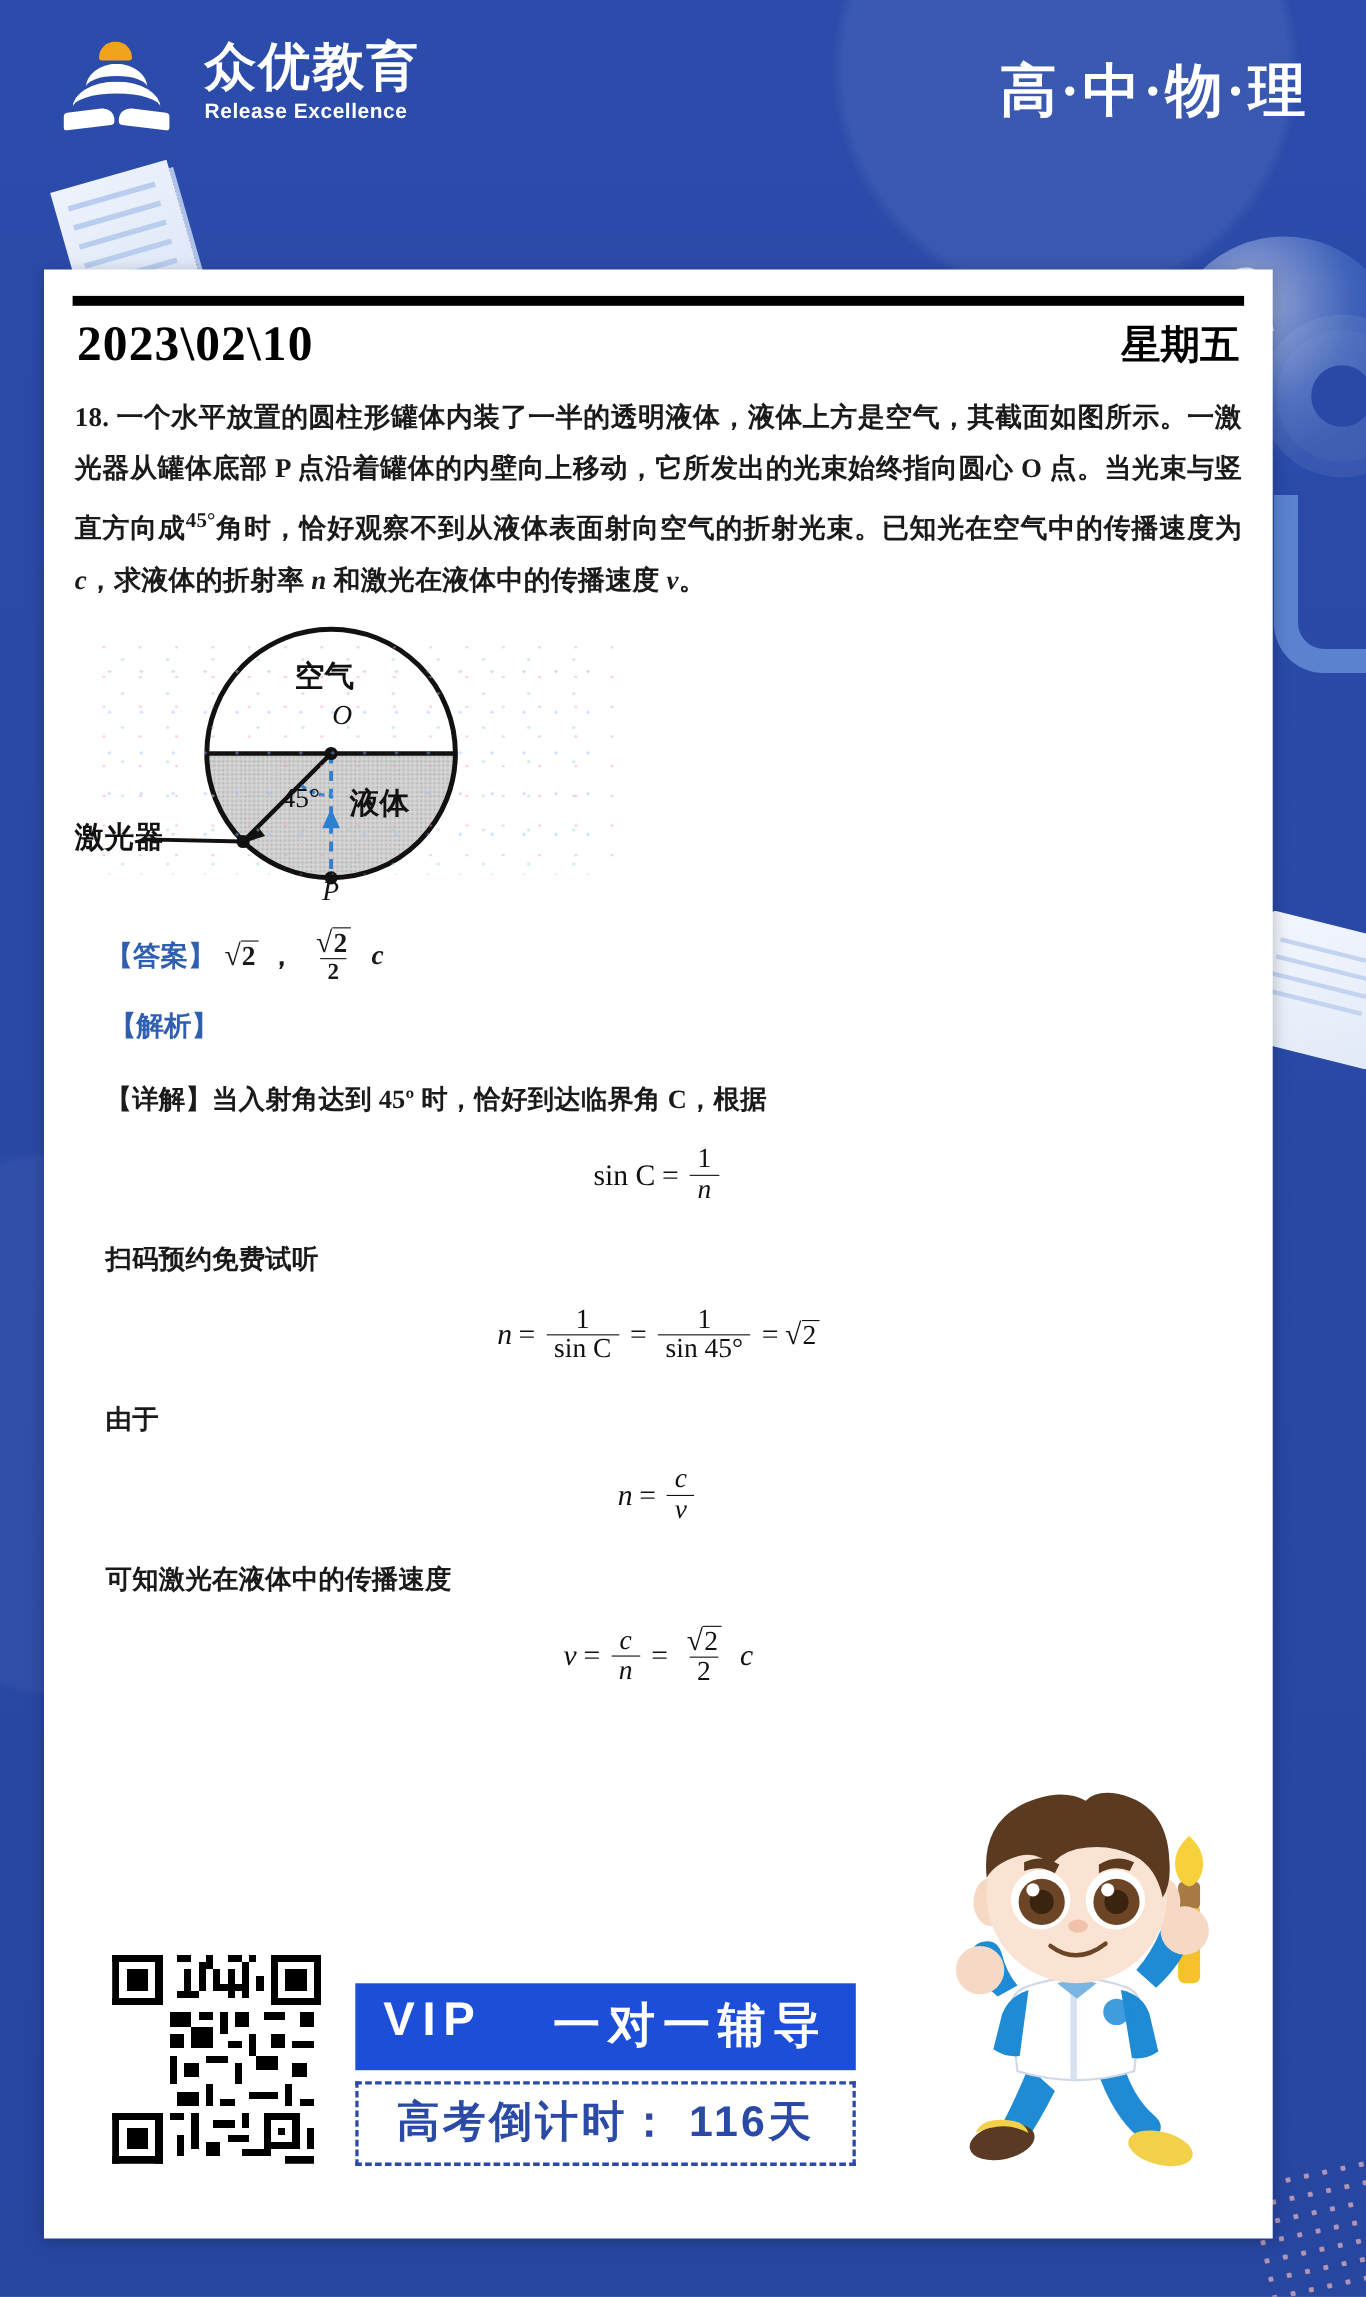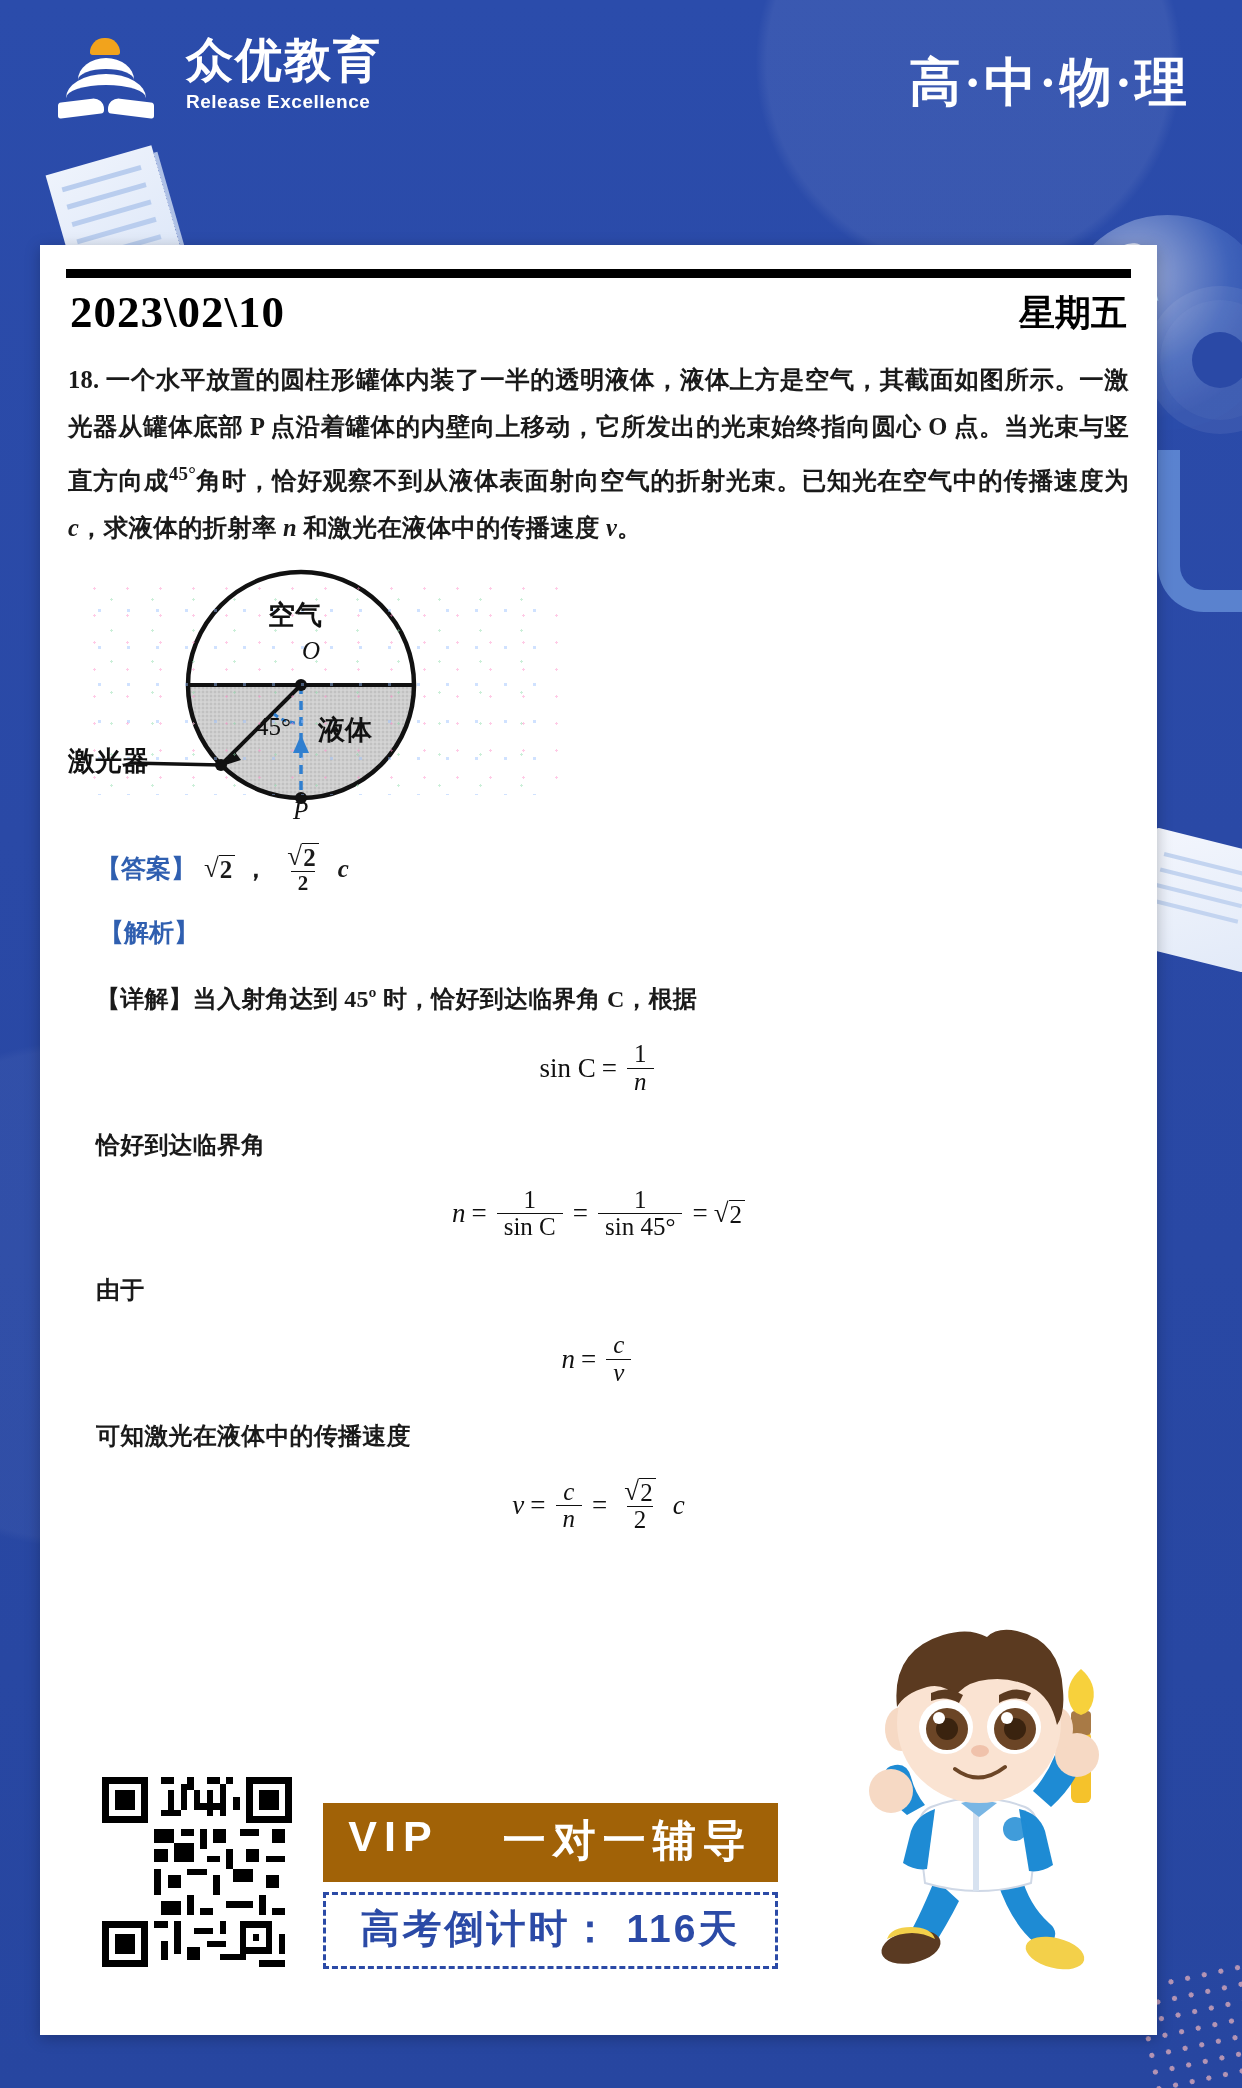--- a/index.html
+++ b/index.html
@@ -159,21 +159,21 @@
   .sqrt{display:inline-flex;align-items:flex-start;}
   .sqrt .sym{font-size:27px;line-height:1;}
   .sqrt .rad{border-top:1.6px solid #111;padding:1px 3px 0 1px;font-size:25px;line-height:1.05;}
   .small-frac .num,.small-frac .den{font-size:21px;}
 
   
   .promo{position:absolute;left:0;right:0;bottom:44px;height:260px;}
   .qr{position:absolute;left:62px;bottom:24px;width:190px;height:190px;}
   .vipcol{position:absolute;left:283px;bottom:22px;width:455px;}
   .vipbar{
-    background:#a16207;color:#fff;text-align:center;
+    background:#1d4ed8;color:#fff;text-align:center;
     font-family:"Liberation Sans",sans-serif;font-weight:bold;font-size:43px;
     letter-spacing:7px;padding:9px 0 12px 0;display:flex;justify-content:center;gap:64px;
   }
   .scanline{
     text-align:center;font-family:"Liberation Sans",sans-serif;font-weight:bold;
     font-size:41px;letter-spacing:11px;color:#111;margin-top:9px;
   }
   .countdown{
     margin-top:10px;border:3px dashed #2b4aa6;color:#2b4aa6;text-align:center;
     font-family:"Liberation Sans",sans-serif;font-weight:bold;font-size:39px;letter-spacing:3px;
@@ -289,21 +289,21 @@
 
         <div class="formula">
           <span>sin C</span>
           <span>=</span>
           <span class="frac">
             <span class="num">1</span>
             <span class="den" style="font-style:italic">n</span>
           </span>
         </div>
 
-        <div class="step-text">恰好到达临界角</div>
+        <div class="step-text">扫码预约免费试听</div>
 
         <div class="formula">
           <i>n</i>
           <span>=</span>
           <span class="frac">
             <span class="num">1</span>
             <span class="den">sin C</span>
           </span>
           <span>=</span>
           <span class="frac">

